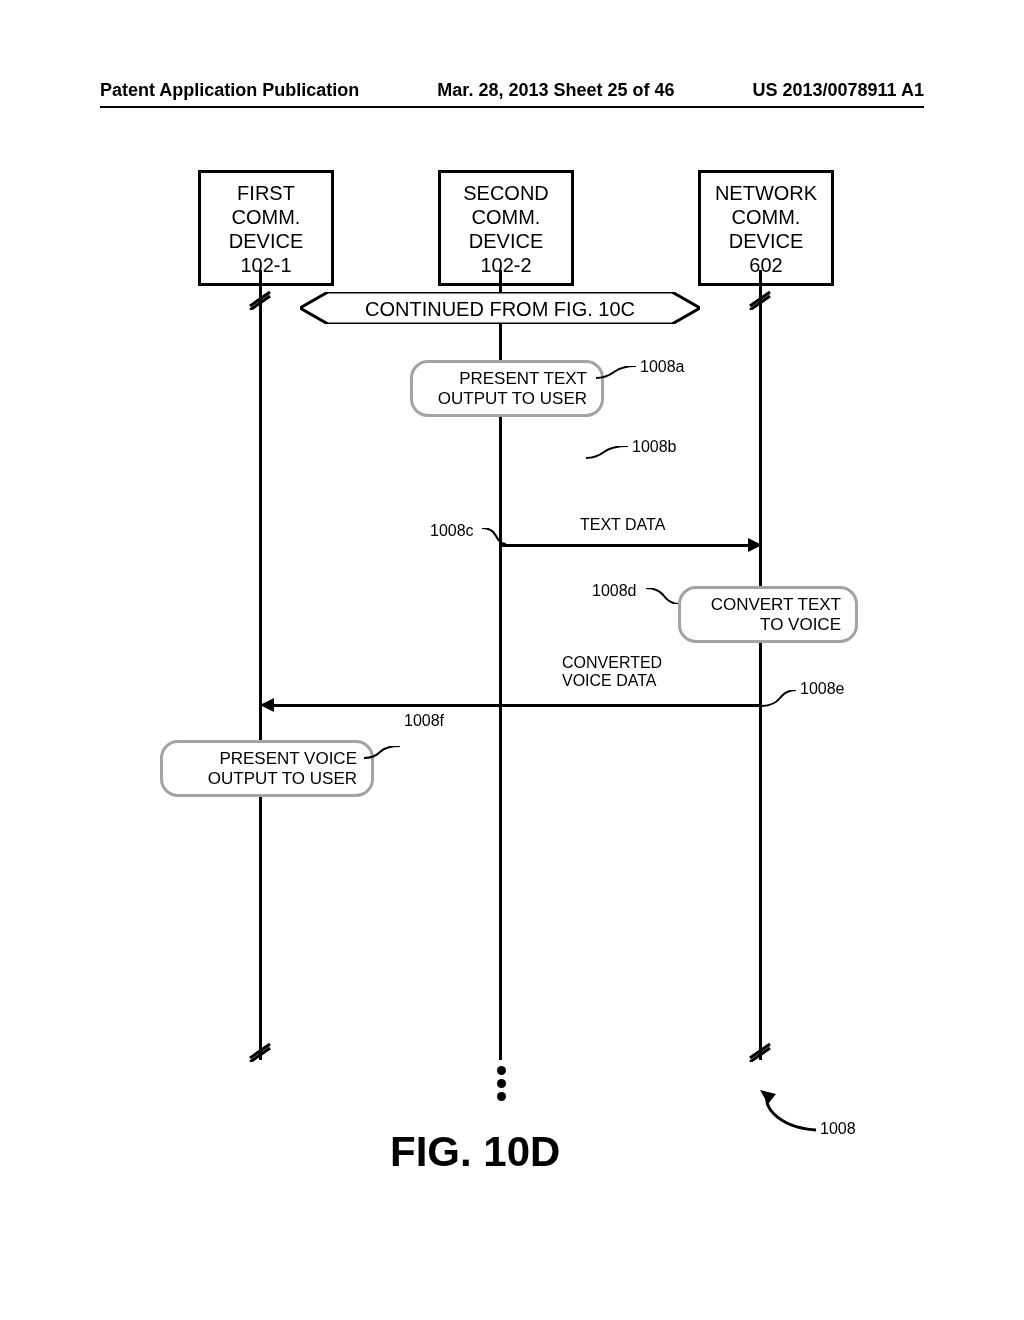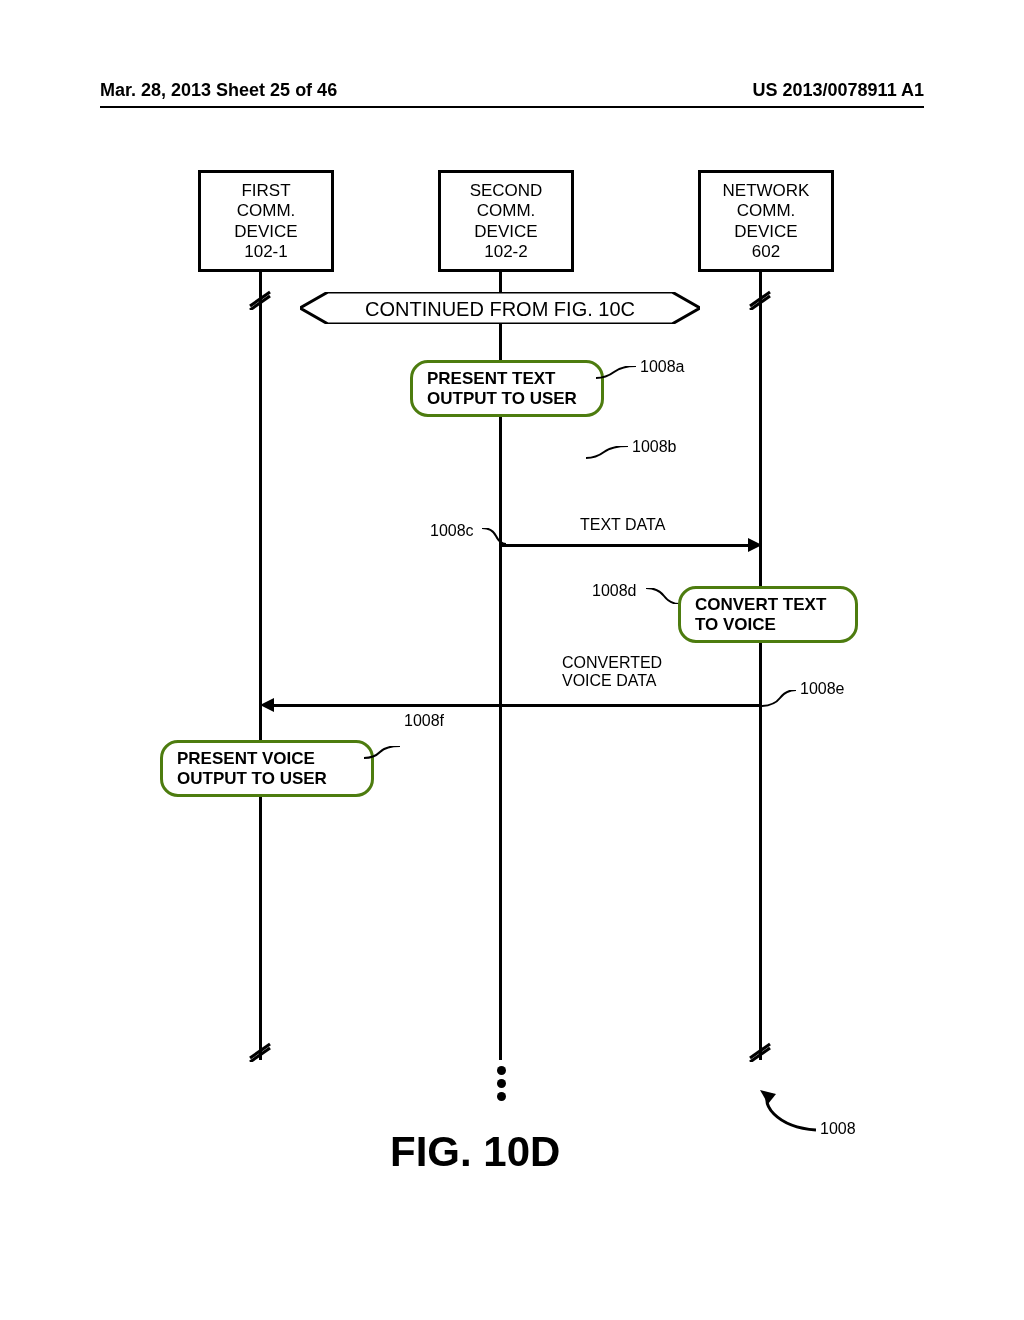--- a/index.html
+++ b/index.html
@@ -44,21 +44,21 @@
     position: absolute;
     width: 3px;
     background: #000;
   }
   .actor {
     position: absolute;
     border: 3px solid #000;
     background: #fff;
     padding: 8px 6px 6px 6px;
     text-align: center;
-    font-size: 17px;
+    font-size: 20px;
     line-height: 1.2;
     width: 118px;
   }
   .actor .ref {
   }
   .break {
     position: absolute;
     width: 24px;
     height: 22px;
     
@@ -73,28 +73,27 @@
   .continued svg { position:absolute; top:0; left:0; }
   .continued-text {
     position: absolute;
     top: 6px;
     left: 0; right:0;
     text-align: center;
     font-size: 20px;
   }
   .processbox {
     position: absolute;
-    border: 3px solid #4d7c0f;
+    border: 3px solid #a3a3a3;
     border-radius: 18px;
     background: #fff;
     padding: 6px 14px;
-    text-align: left;
+    text-align: right;
     font-size: 17px;
     line-height: 1.15;
-    font-weight: bold;
   }
   .lbl {
     position: absolute;
     font-size: 16px;
   }
   .arrow-line {
     position: absolute;
     height: 3px;
     background: #000;
   }
@@ -123,20 +122,21 @@
   .fignum-leader {
     position: absolute;
   }
 </style>
 </head>
 <body>
 
 <div class="page">
 
   <div class="header">
+    <span>Patent Application Publication</span>
     <span>Mar. 28, 2013  Sheet 25 of 46</span>
     <span>US 2013/0078911 A1</span>
   </div>
   <div class="header-rule"></div>
 
   <div class="diagram">
 
     <div class="actor" style="left:68px; top:0;">
       <div>FIRST</div>
       <div>COMM.</div>

